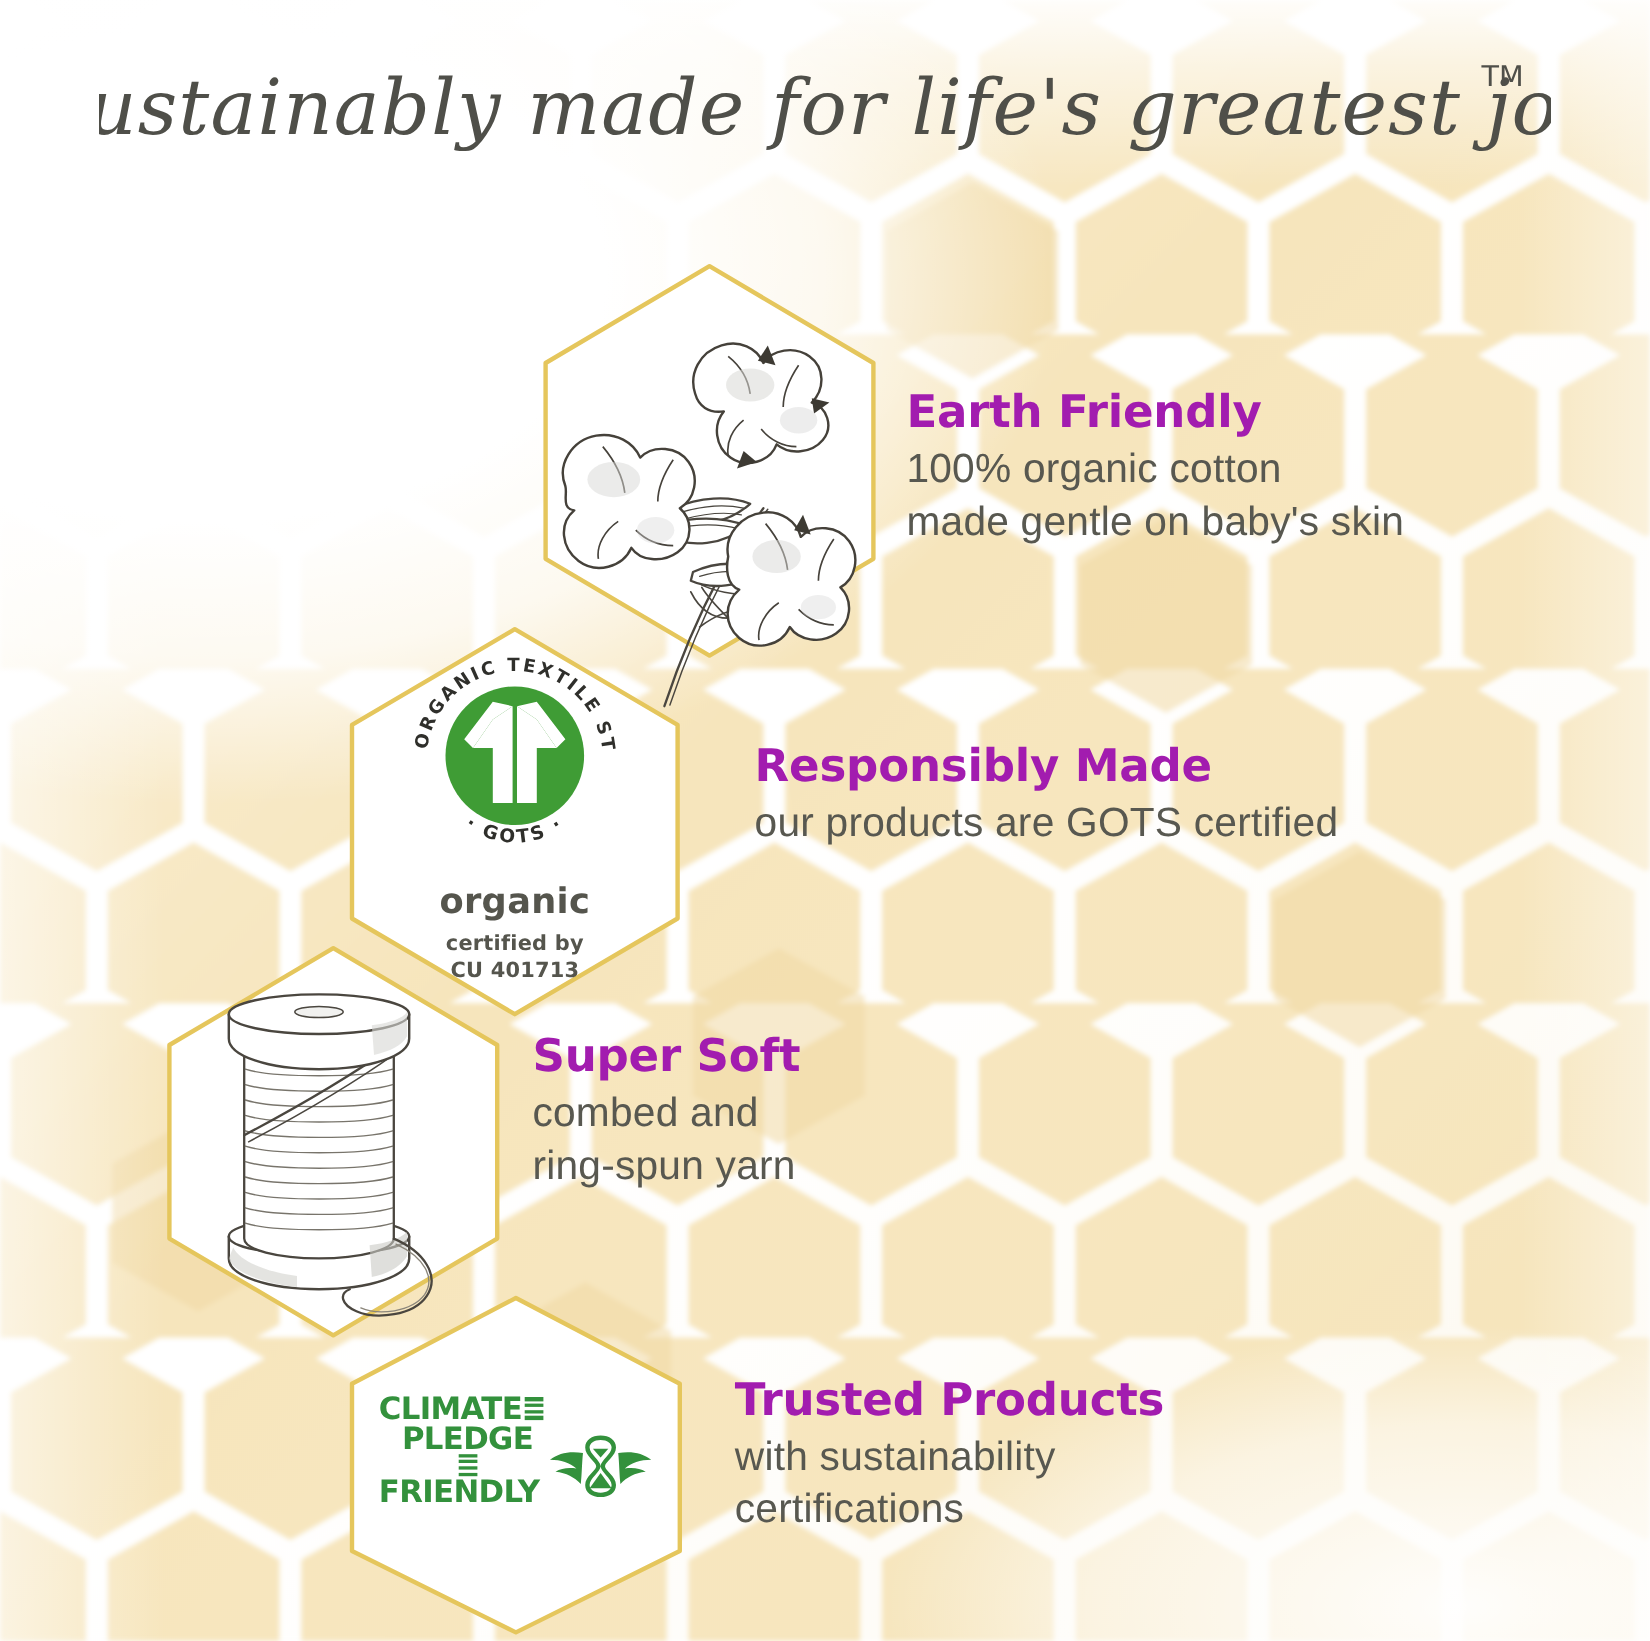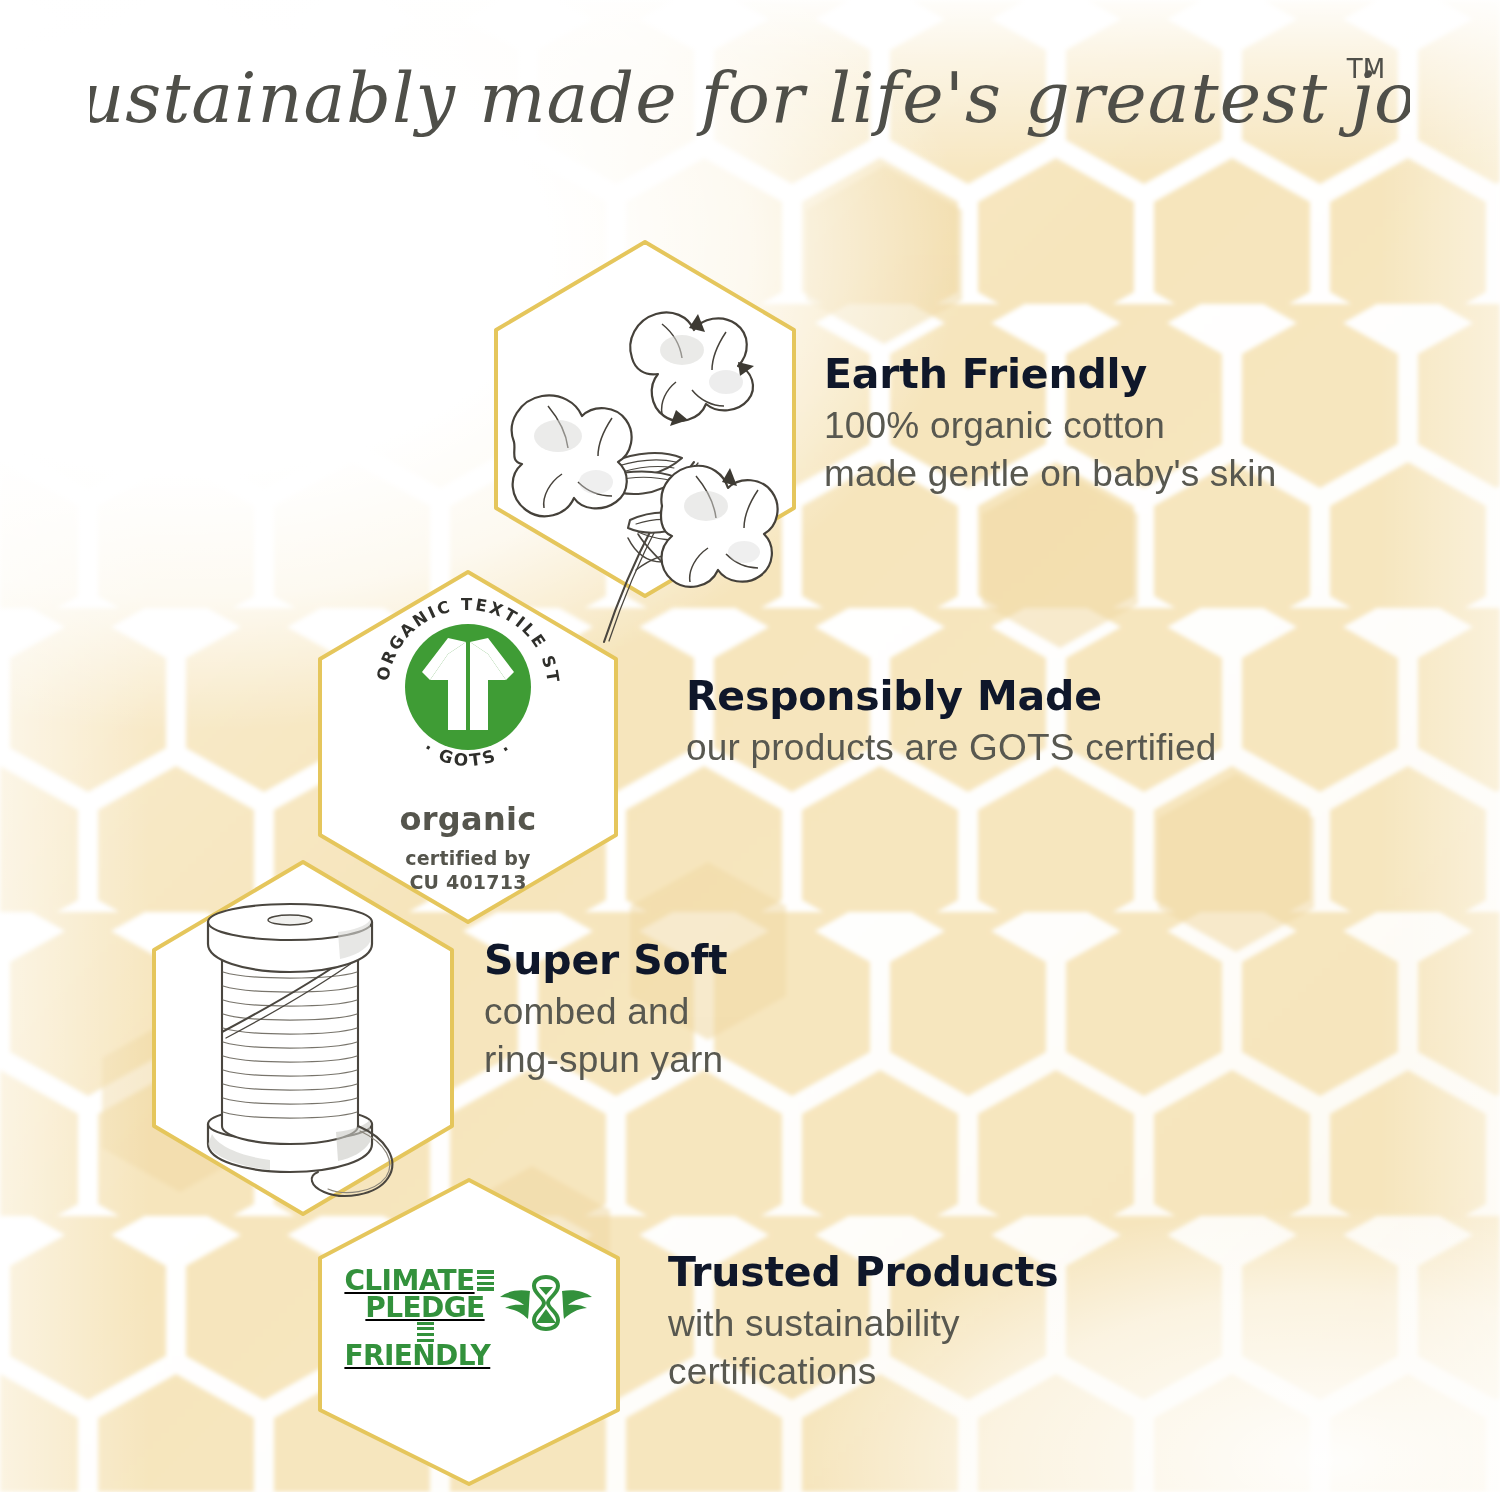--- a/index.html
+++ b/index.html
@@ -63,21 +63,21 @@
 
   
   .textblock{
     position:absolute;
     z-index:7;
   }
   .tb-title{
     font-family:"DejaVu Sans", sans-serif;
     font-weight:bold;
     font-size:41px;
-    color:#0f172a;
+    color:#a21caf;
     letter-spacing:-0.2px;
     line-height:1.12;
     margin:0 0 4px 0;
     white-space:nowrap;
   }
   .tb-line{
     font-family:"Liberation Sans", sans-serif;
     font-weight:300;
     font-size:37px;
     color:#585850;
@@ -95,21 +95,21 @@
     font-weight:bold;font-size:32px;color:#55554d;
     margin-top:4px;letter-spacing:0.3px;
   }
   .gots-cert{
     font-family:"DejaVu Sans", sans-serif;
     font-weight:bold;font-size:19px;color:#55554d;
     line-height:1.26;text-align:center;margin-top:9px;letter-spacing:0.2px;
   }
 
   
-  .cpf-wrap{display:flex;align-items:flex-start;gap:4px;text-decoration:underline;}
+  .cpf-wrap{display:flex;align-items:flex-end;gap:4px;}
   .cpf-words{
     font-family:"DejaVu Sans", sans-serif;
     font-weight:bold;
     font-size:28px;
     line-height:0.98;
     color:#33913c;
     letter-spacing:-0.6px;
     text-align:left;
   }
   .cpf-row{display:flex;align-items:center;}

